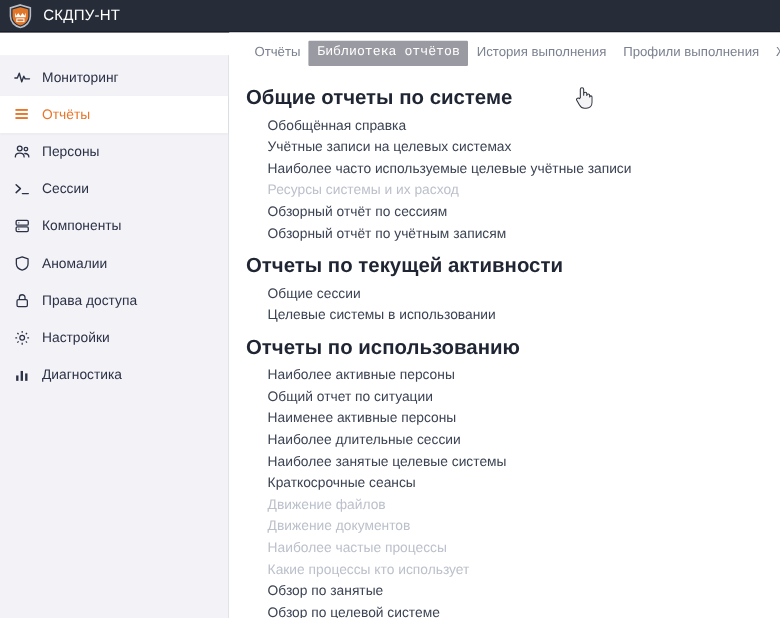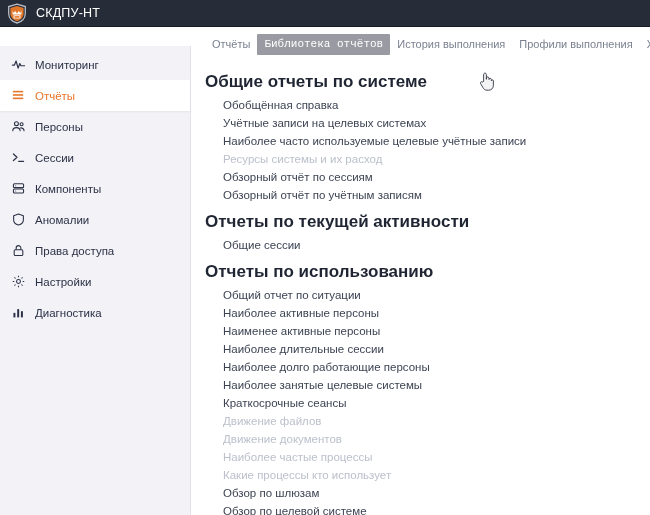--- a/index.html
+++ b/index.html
@@ -249,35 +249,35 @@
             <div class="report-item">Обобщённая справка</div>
             <div class="report-item">Учётные записи на целевых системах</div>
             <div class="report-item">Наиболее часто используемые целевые учётные записи</div>
             <div class="report-item disabled">Ресурсы системы и их расход</div>
             <div class="report-item">Обзорный отчёт по сессиям</div>
             <div class="report-item">Обзорный отчёт по учётным записям</div>
           </div>
           <div class="group">
             <div class="group-title">Отчеты по текущей активности</div>
             <div class="report-item">Общие сессии</div>
+            <div class="report-item">Целевые системы в использовании</div>
           </div>
           <div class="group">
             <div class="group-title">Отчеты по использованию</div>
+            <div class="report-item">Наиболее активные персоны</div>
             <div class="report-item">Общий отчет по ситуации</div>
-            <div class="report-item">Наиболее активные персоны</div>
             <div class="report-item">Наименее активные персоны</div>
             <div class="report-item">Наиболее длительные сессии</div>
-            <div class="report-item">Наиболее долго работающие персоны</div>
             <div class="report-item">Наиболее занятые целевые системы</div>
             <div class="report-item">Краткосрочные сеансы</div>
             <div class="report-item disabled">Движение файлов</div>
             <div class="report-item disabled">Движение документов</div>
             <div class="report-item disabled">Наиболее частые процессы</div>
             <div class="report-item disabled">Какие процессы кто использует</div>
-            <div class="report-item">Обзор по шлюзам</div>
+            <div class="report-item">Обзор по занятые</div>
             <div class="report-item">Обзор по целевой системе</div>
             <div class="report-item">Целевые учётные записи</div>
           </div>
         </div>
 
       <svg class="cursor" viewBox="0 0 15 20">
         <path d="M4.6 10.4 L4.6 3.6 C4.6 2.7 5.3 2.1 6.0 2.1 C6.8 2.1 7.4 2.7 7.4 3.6 L7.4 8.3
                  L7.4 7.2 C7.4 6.5 8.0 5.9 8.7 5.9 C9.4 5.9 10.0 6.5 10.0 7.2 L10.0 8.5
                  C10.0 7.9 10.5 7.4 11.2 7.4 C11.9 7.4 12.4 7.9 12.4 8.5 L12.4 9.8
                  C12.4 9.3 12.9 8.9 13.4 8.9 C14.0 8.9 14.4 9.3 14.4 9.9 L14.4 14.3

